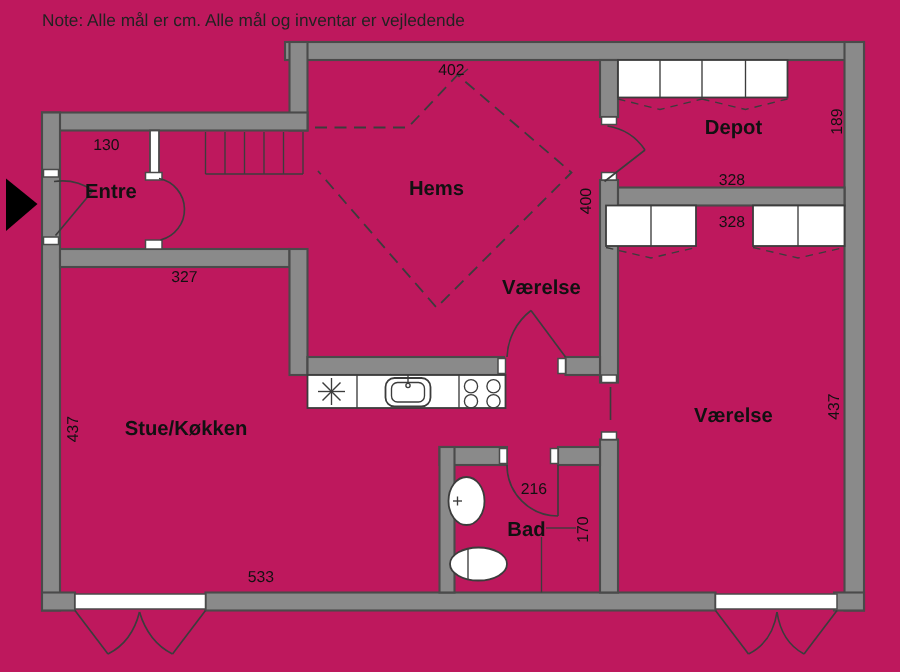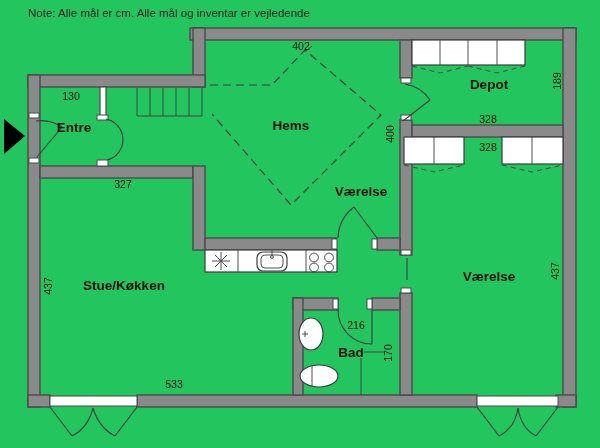--- a/index.html
+++ b/index.html
@@ -1,16 +1,16 @@
 <!DOCTYPE html>
 <html><head>
 <meta charset="utf-8">
 <style>
   html,body{margin:0;padding:0;background:#ffffff;}
-  .canvas{position:relative;width:600px;height:448px;background:#22c55e;overflow:hidden;
+  .canvas{position:relative;width:600px;height:448px;background:#be185d;overflow:hidden;
           font-family:"Liberation Sans",sans-serif;}
   svg{display:block;}
   .wall{stroke:#4a4a4a;stroke-width:1.4;}
   .thin{fill:#ffffff;stroke:#4a4a4a;stroke-width:1.2;}
   .cap{fill:#ffffff;stroke:#4a4a4a;stroke-width:1;}
   .ln{fill:none;stroke:#3c3c3c;stroke-width:1.1;}
   .lnthin{fill:none;stroke:#3c3c3c;stroke-width:0.9;}
   .dash{fill:none;stroke:#3c3c3c;stroke-width:1.2;stroke-dasharray:8 5;}
   .dashsmall{fill:none;stroke:#3c3c3c;stroke-width:0.9;stroke-dasharray:5 4;}
   .fix{fill:#ffffff;stroke:#3c3c3c;stroke-width:1.2;}

